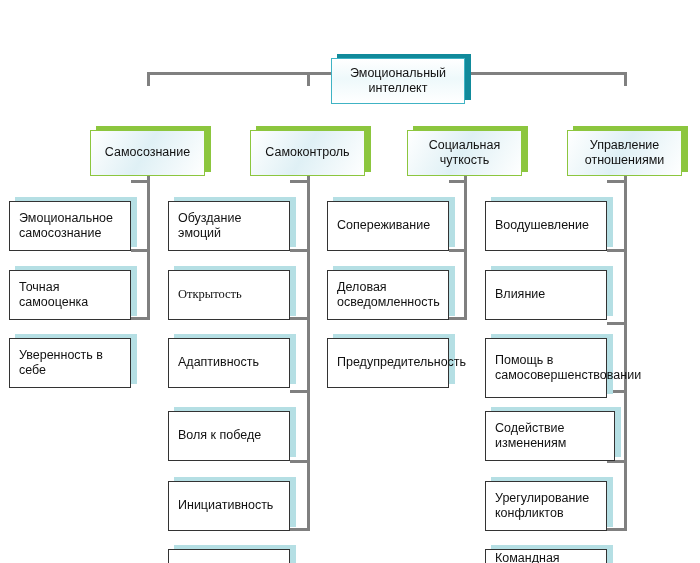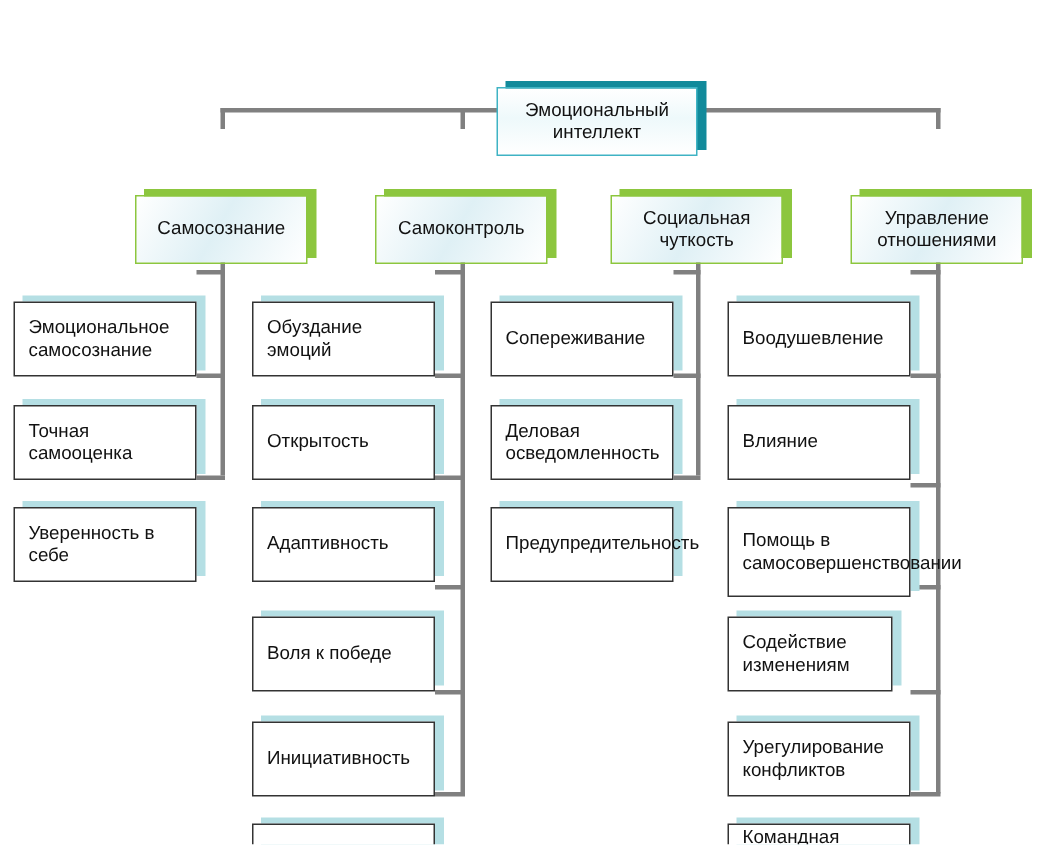--- a/index.html
+++ b/index.html
@@ -188,21 +188,21 @@
       <span class="label">Обуздание эмоций</span>
     </div>
   </div>
 
   <div class="node leaf" style="left:9px; top:292px; width:122px; height:50px;">
     <div class="shadow"></div>
     <div class="face">
       <span class="label">Уверенность в себе</span>
     </div>
   </div>
-  <div class="node leaf" style="left:168px; top:224px; width:122px; height:50px;">
+  <div class="node leaf" style="left:168px; top:224px; width:122px; height:50px;font-family:Liberation Serif, serif;">
     <div class="shadow"></div>
     <div class="face">
       <span class="label">Открытость</span>
     </div>
   </div>
   <div class="node leaf" style="left:168px; top:292px; width:122px; height:50px;">
     <div class="shadow"></div>
     <div class="face">
       <span class="label">Адаптивность</span>
     </div>
@@ -256,21 +256,21 @@
     <div class="face">
       <span class="label">Влияние</span>
     </div>
   </div>
   <div class="node leaf" style="left:485px; top:292px; width:122px; height:60px;">
     <div class="shadow"></div>
     <div class="face">
       <span class="label">Помощь в самосовершенствовании</span>
     </div>
   </div>
-  <div class="node leaf" style="left:485px; top:365px; width:110px; height:50px;">
+  <div class="node leaf" style="left:485px; top:365px; width:130px; height:50px;">
     <div class="shadow"></div>
     <div class="face">
       <span class="label">Содействие изменениям</span>
     </div>
   </div>
   <div class="node leaf" style="left:485px; top:435px; width:122px; height:50px;">
     <div class="shadow"></div>
     <div class="face">
       <span class="label">Урегулирование конфликтов</span>
     </div>

